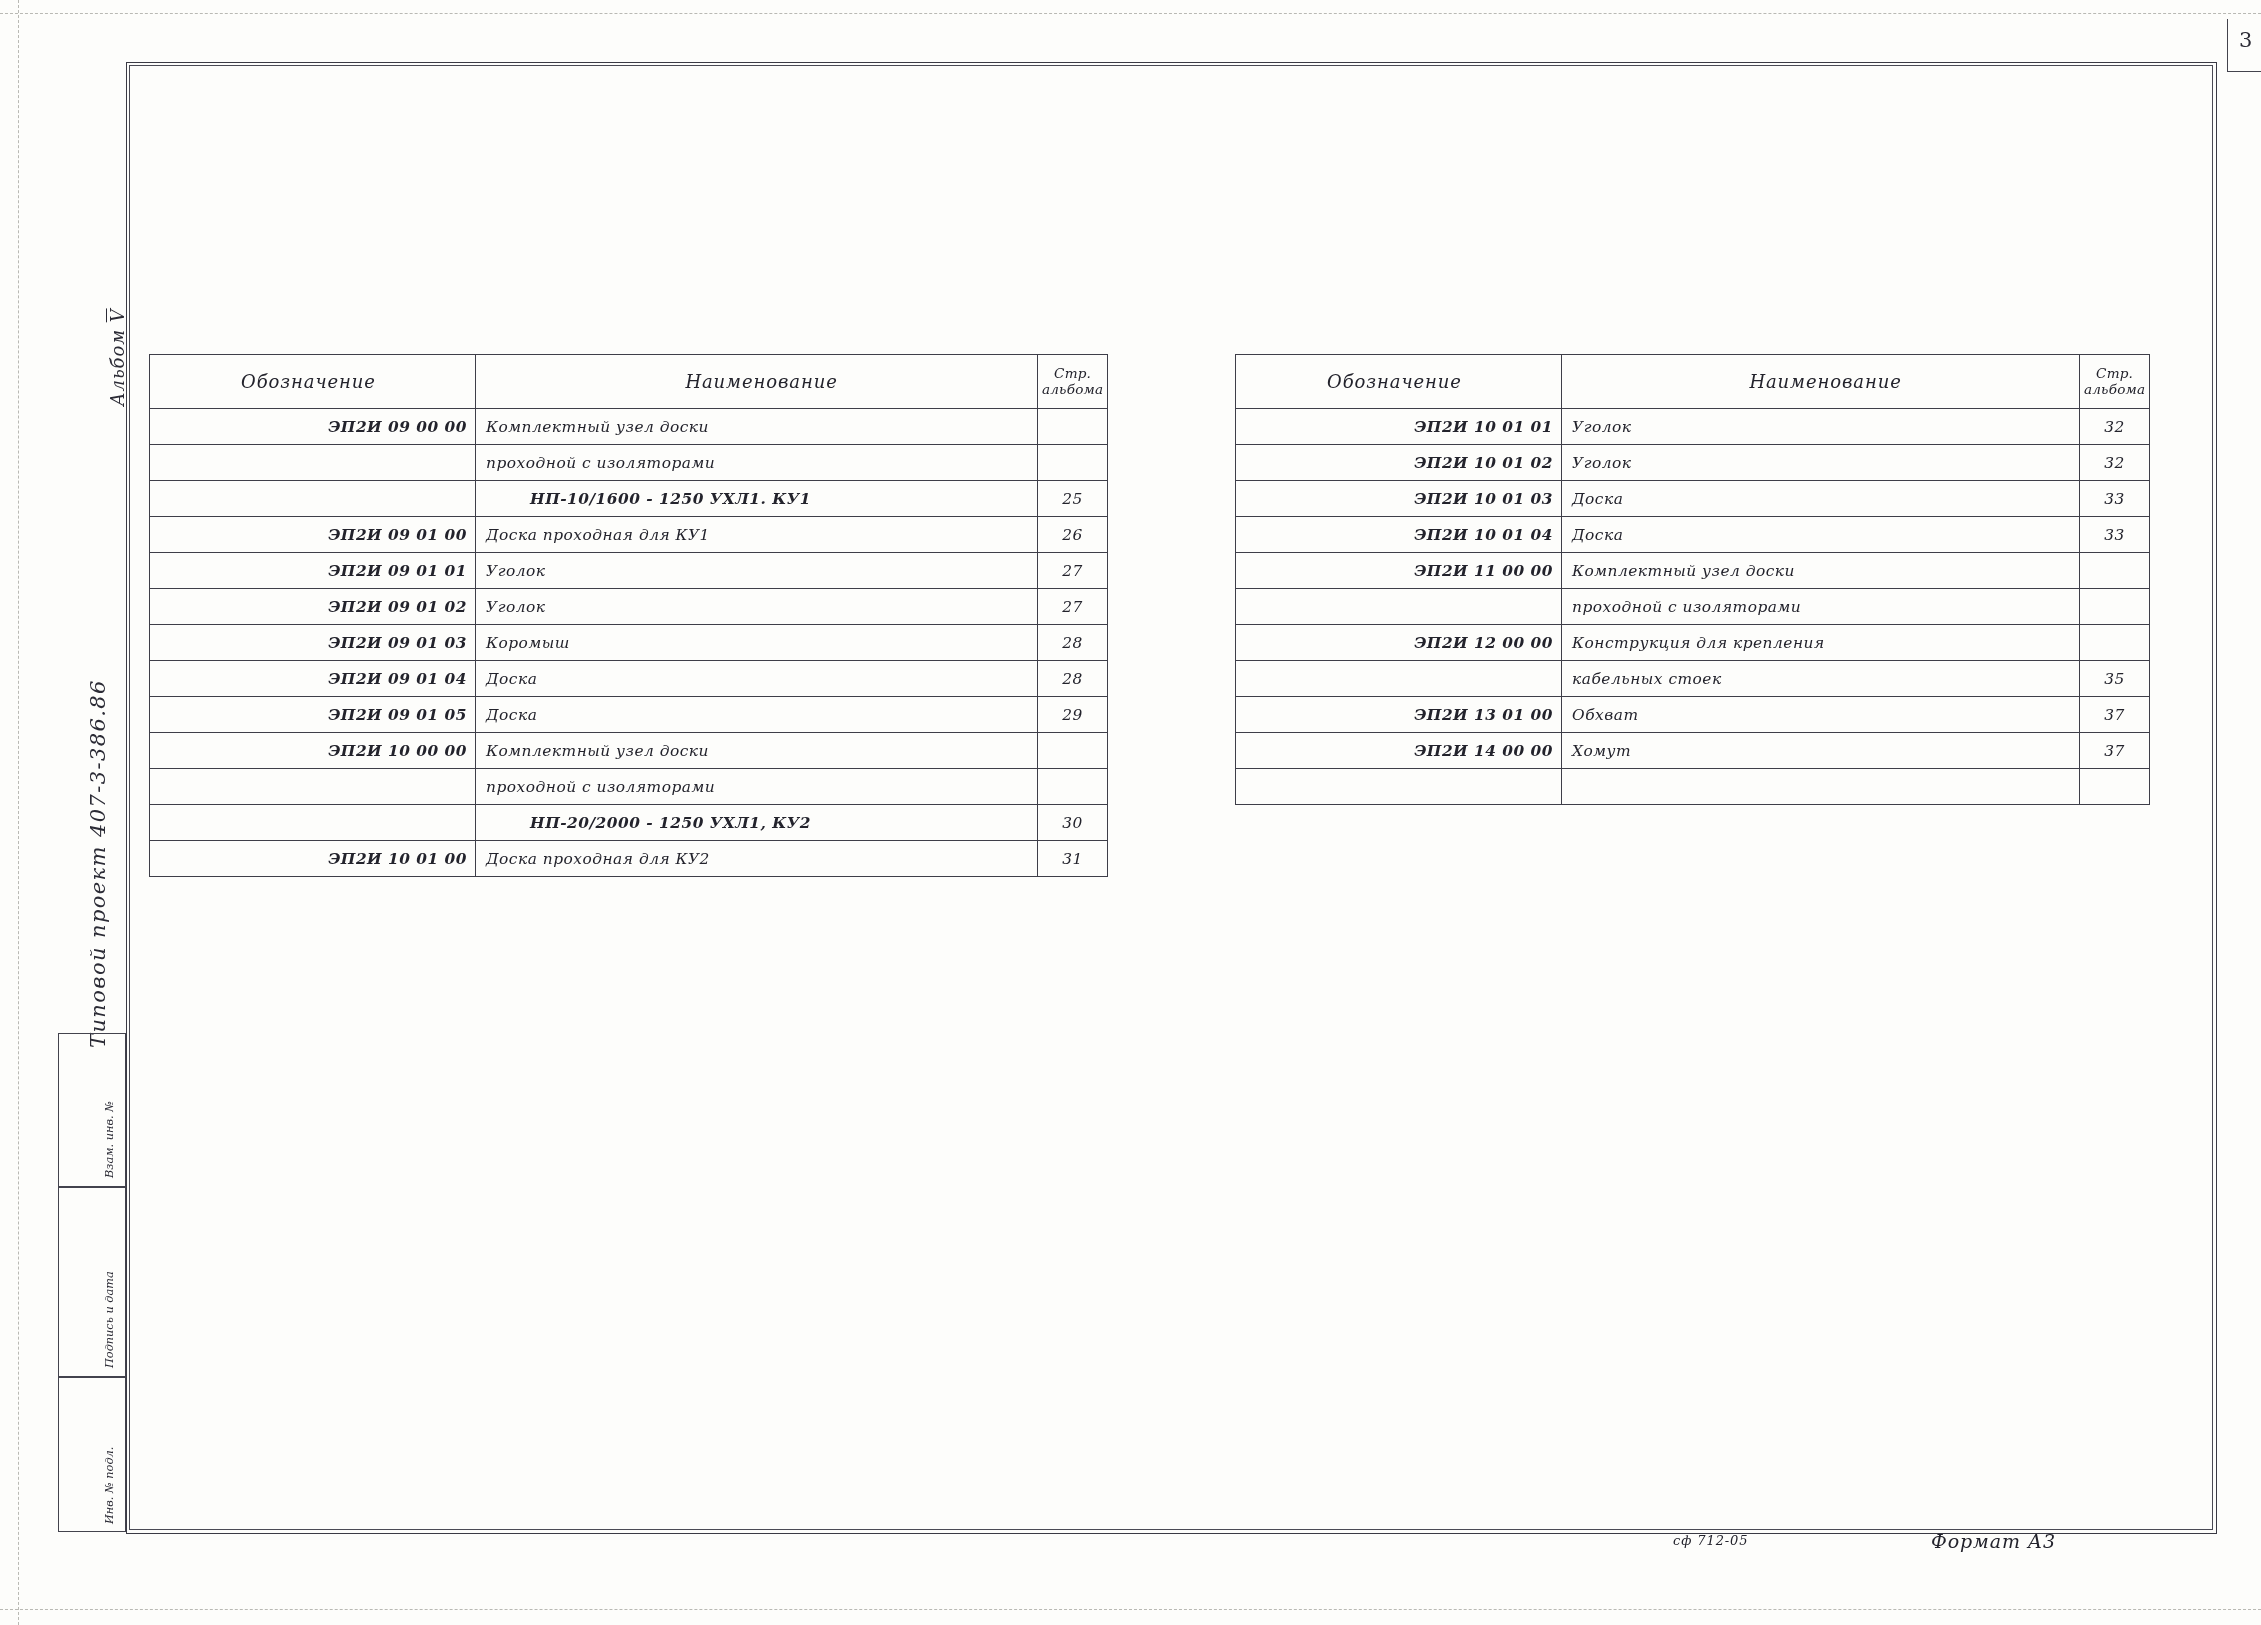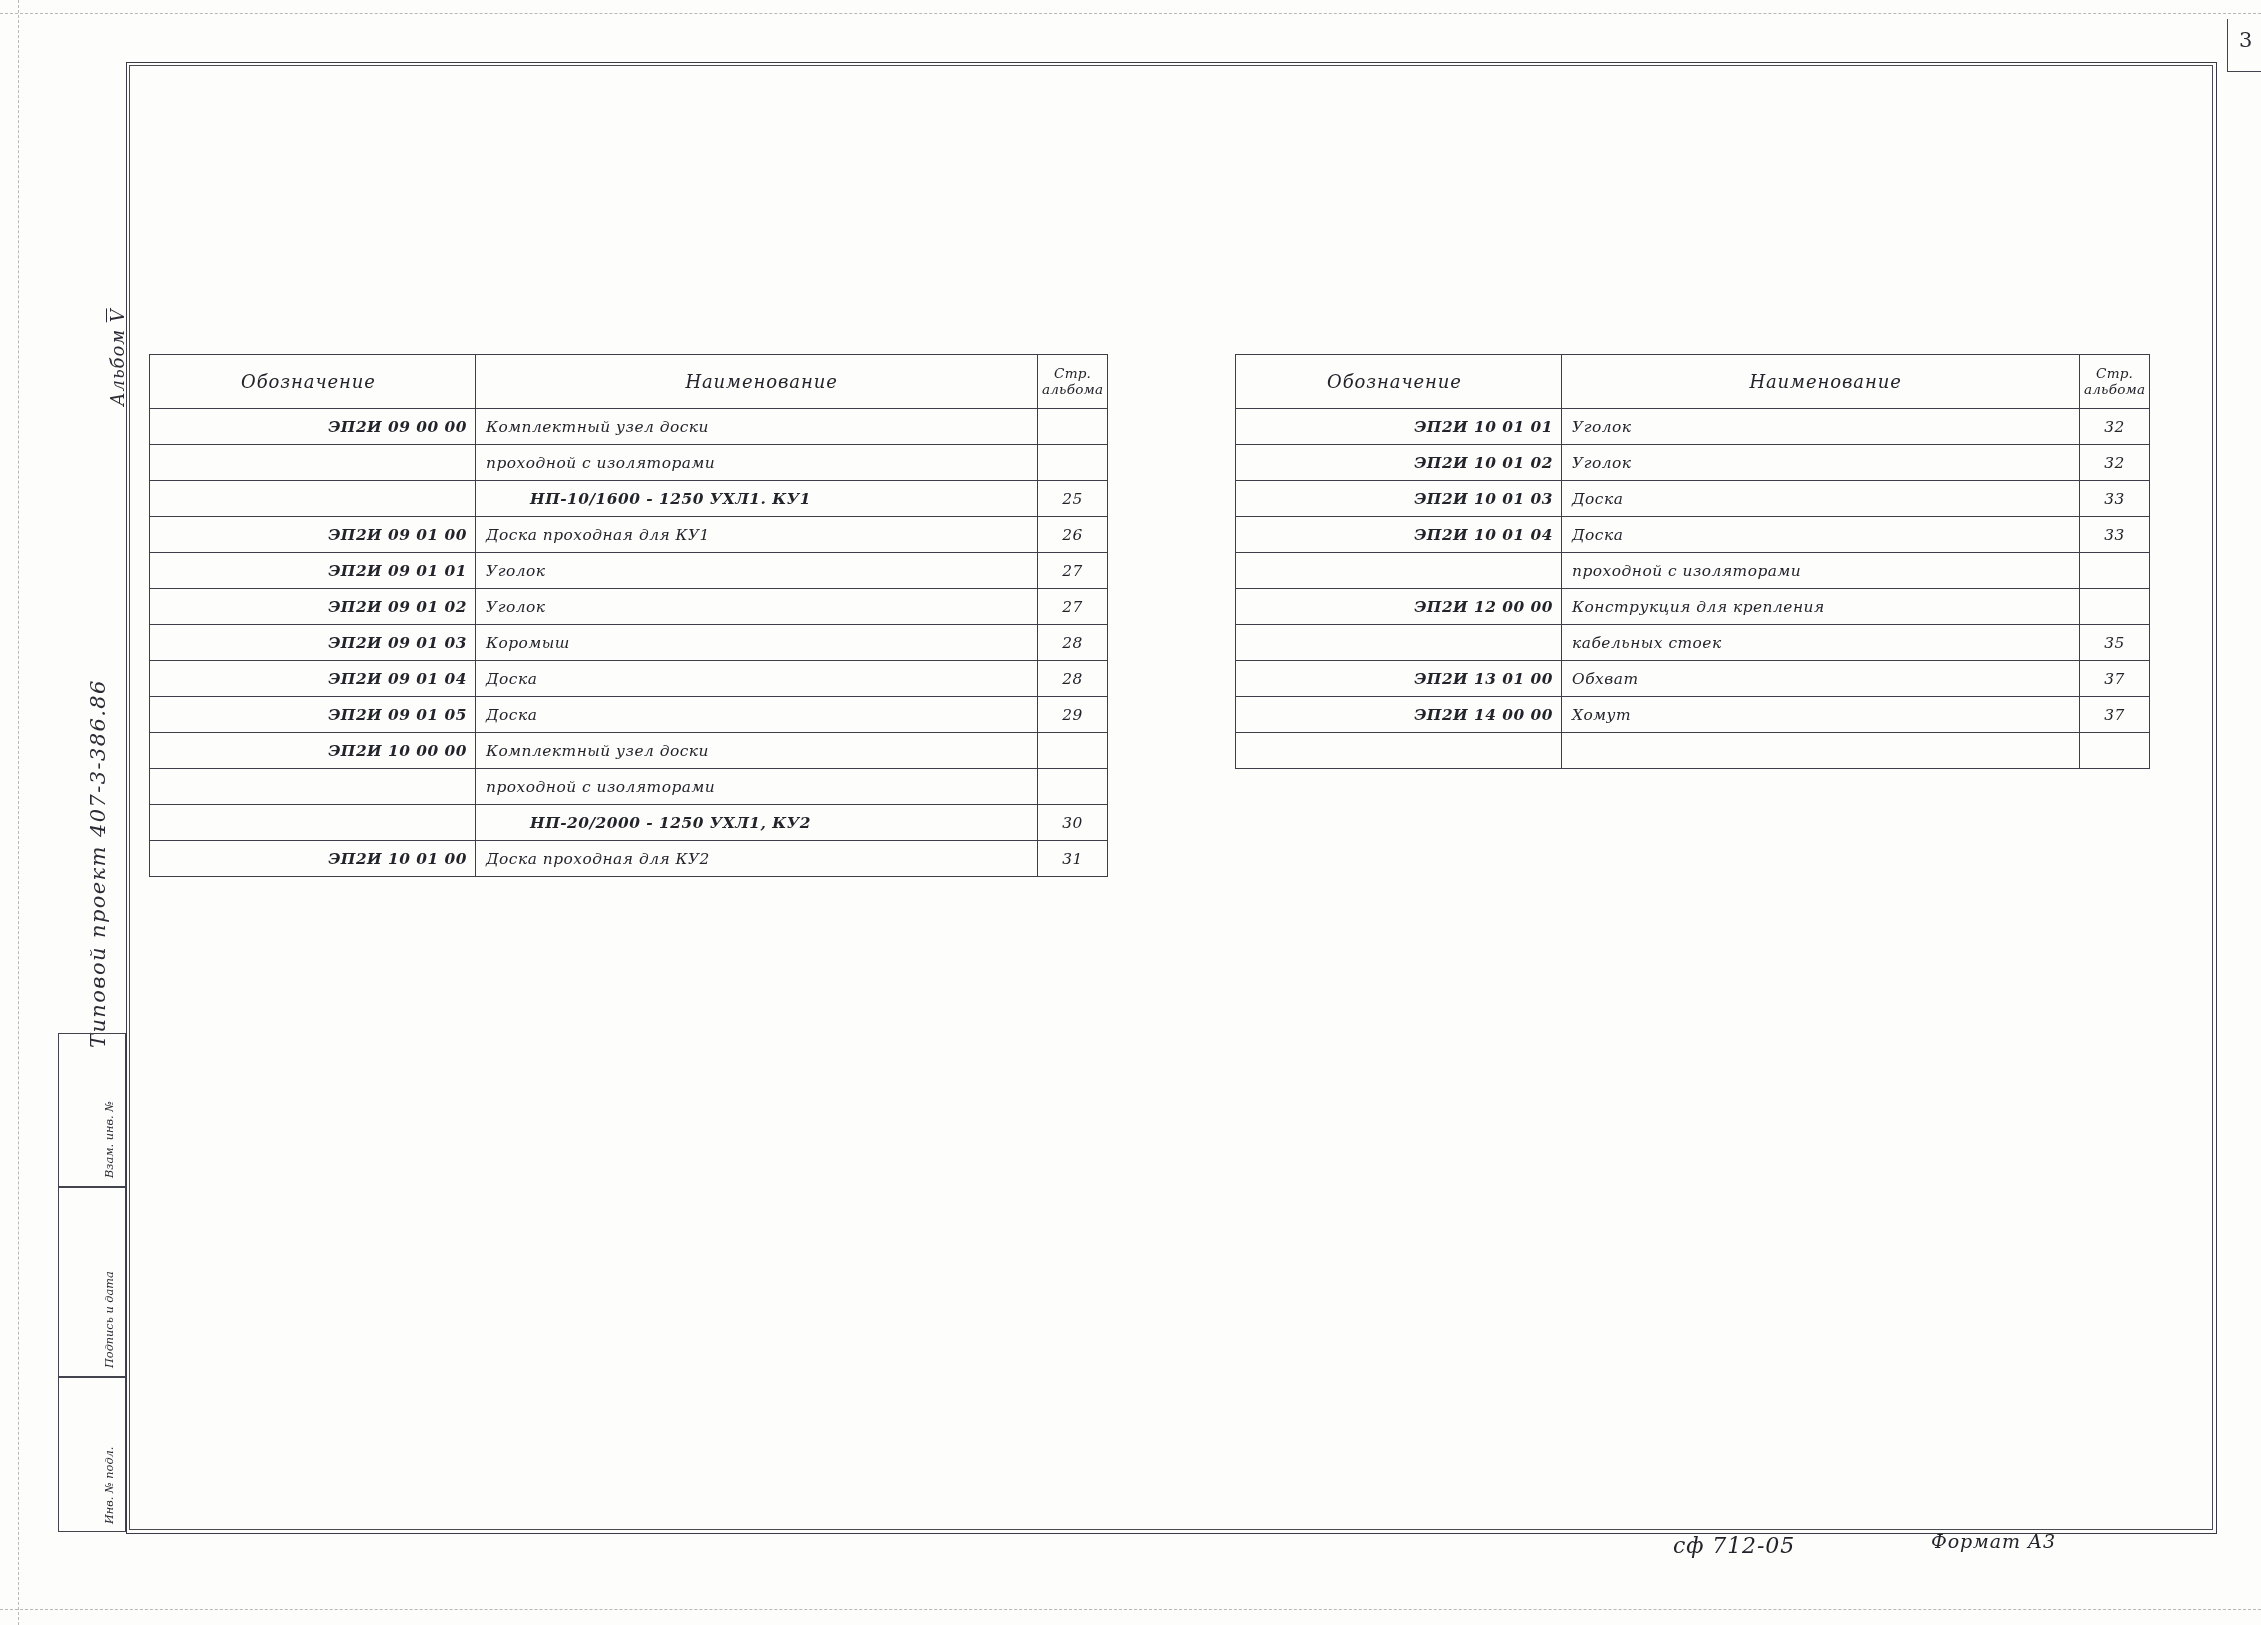--- a/index.html
+++ b/index.html
@@ -185,21 +185,21 @@
   .bottom-note {
     position: absolute;
     font-family: "DejaVu Serif", serif;
     font-style: italic;
     color: #23232c;
     white-space: nowrap;
   }
   .note-sheet {
     left: 1673px;
     top: 1533px;
-    font-size: 22px;
+    font-size: 13px;
     letter-spacing: 0.9px;
   }
   .note-format {
     left: 1931px;
     top: 1530px;
     font-size: 19px;
     letter-spacing: 0.9px;
   }
 </style>
 </head>
@@ -344,20 +344,25 @@
         <td class="col-code">ЭП2И 10 01 03</td>
         <td class="col-name">Доска</td>
         <td class="col-page">33</td>
       </tr>
       <tr>
         <td class="col-code">ЭП2И 10 01 04</td>
         <td class="col-name">Доска</td>
         <td class="col-page">33</td>
       </tr>
       <tr>
+        <td class="col-code">ЭП2И 11 00 00</td>
+        <td class="col-name">Комплектный  узел   доски</td>
+        <td class="col-page"></td>
+      </tr>
+      <tr>
         <td class="col-code"></td>
         <td class="col-name">проходной  с изоляторами</td>
         <td class="col-page"></td>
       </tr>
       <tr>
         <td class="col-code">ЭП2И 12 00 00</td>
         <td class="col-name">Конструкция   для   крепления</td>
         <td class="col-page"></td>
       </tr>
       <tr>

